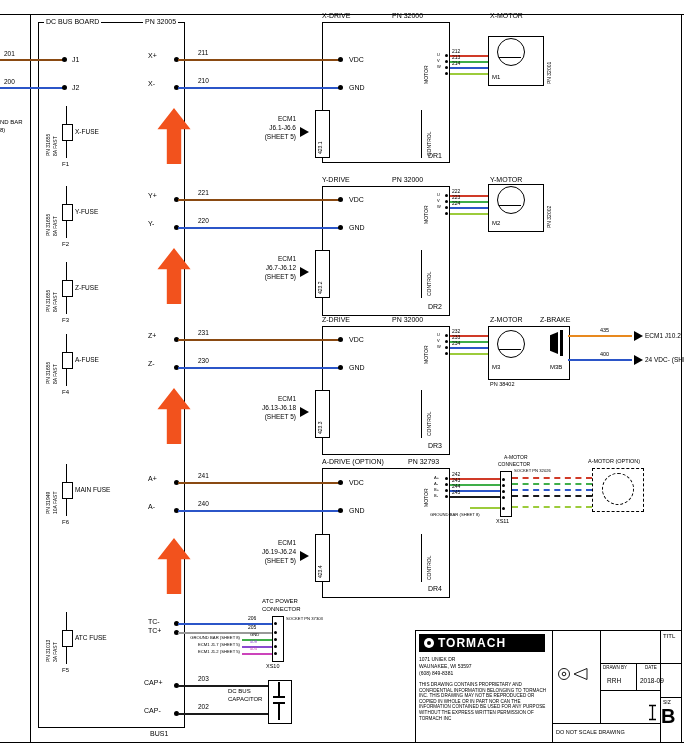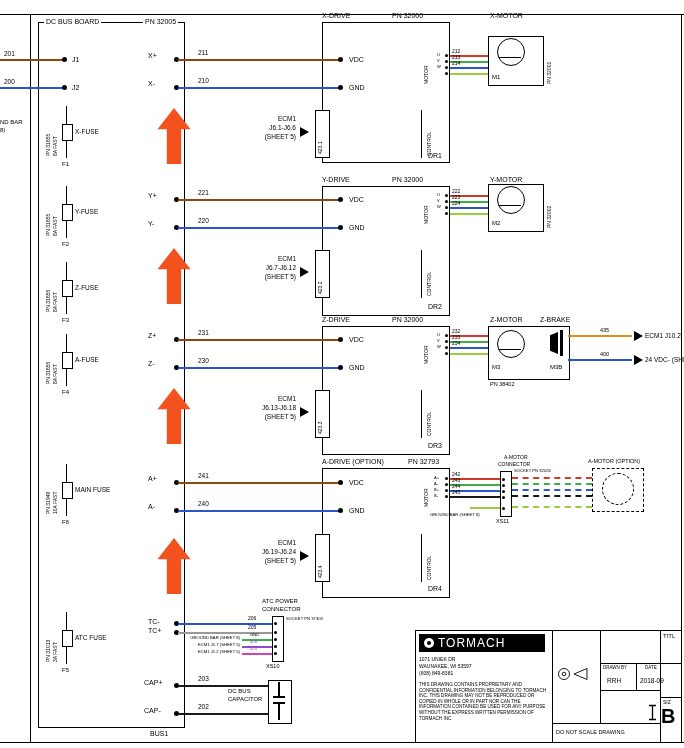--- a/index.html
+++ b/index.html
@@ -23,21 +23,21 @@
   .dash{position:absolute;height:0;border-top:2px dashed #000}
   .ecm{position:absolute;width:74px;text-align:right;font-size:6.5px;line-height:9px;white-space:nowrap}
   .note{position:absolute;width:82px;text-align:right;font-size:4.2px;line-height:1;white-space:nowrap}
   .c-pos{background:#8a4a12}.c-neg{background:#2b55c8}.c-red{background:#d03a28}
   .c-grn{background:#3fae49}.c-blu{background:#2b55c8}.c-gnd{background:#9ccb3b}
   .c-org{background:#e8891e}.c-pur{background:#8a4bd0}.c-mag{background:#cc44bb}
   .c-gry{background:#999}.c-blk{background:#1a1a1a}
   .bc-red{border-color:#d03a28}.bc-grn{border-color:#3fae49}.bc-blu{border-color:#2b55c8}
   .bc-blk{border-color:#1a1a1a}.bc-gnd{border-color:#9ccb3b}
   .logo{position:absolute;left:419px;top:634px;width:126px;height:18px;background:#000;display:flex;align-items:center}
-  .logo-text{color:#fff;font-size:12px;font-weight:normal;letter-spacing:1px;margin-left:4px}
+  .logo-text{color:#fff;font-size:12px;font-weight:bold;letter-spacing:1px;margin-left:4px}
   .gear{width:10px;height:10px;border-radius:50%;background:#fff;margin-left:5px;position:relative}
   .gear:after{content:"";position:absolute;left:3px;top:3px;width:4px;height:4px;border-radius:50%;background:#000}
   .notice{position:absolute;left:419px;top:682px;width:130px;font-size:4.6px;line-height:5.6px}
   .bigB{position:absolute;font-size:20px;font-weight:bold;line-height:1}
 </style>
 </head>
 <body>
 
 <div id="page">
 

